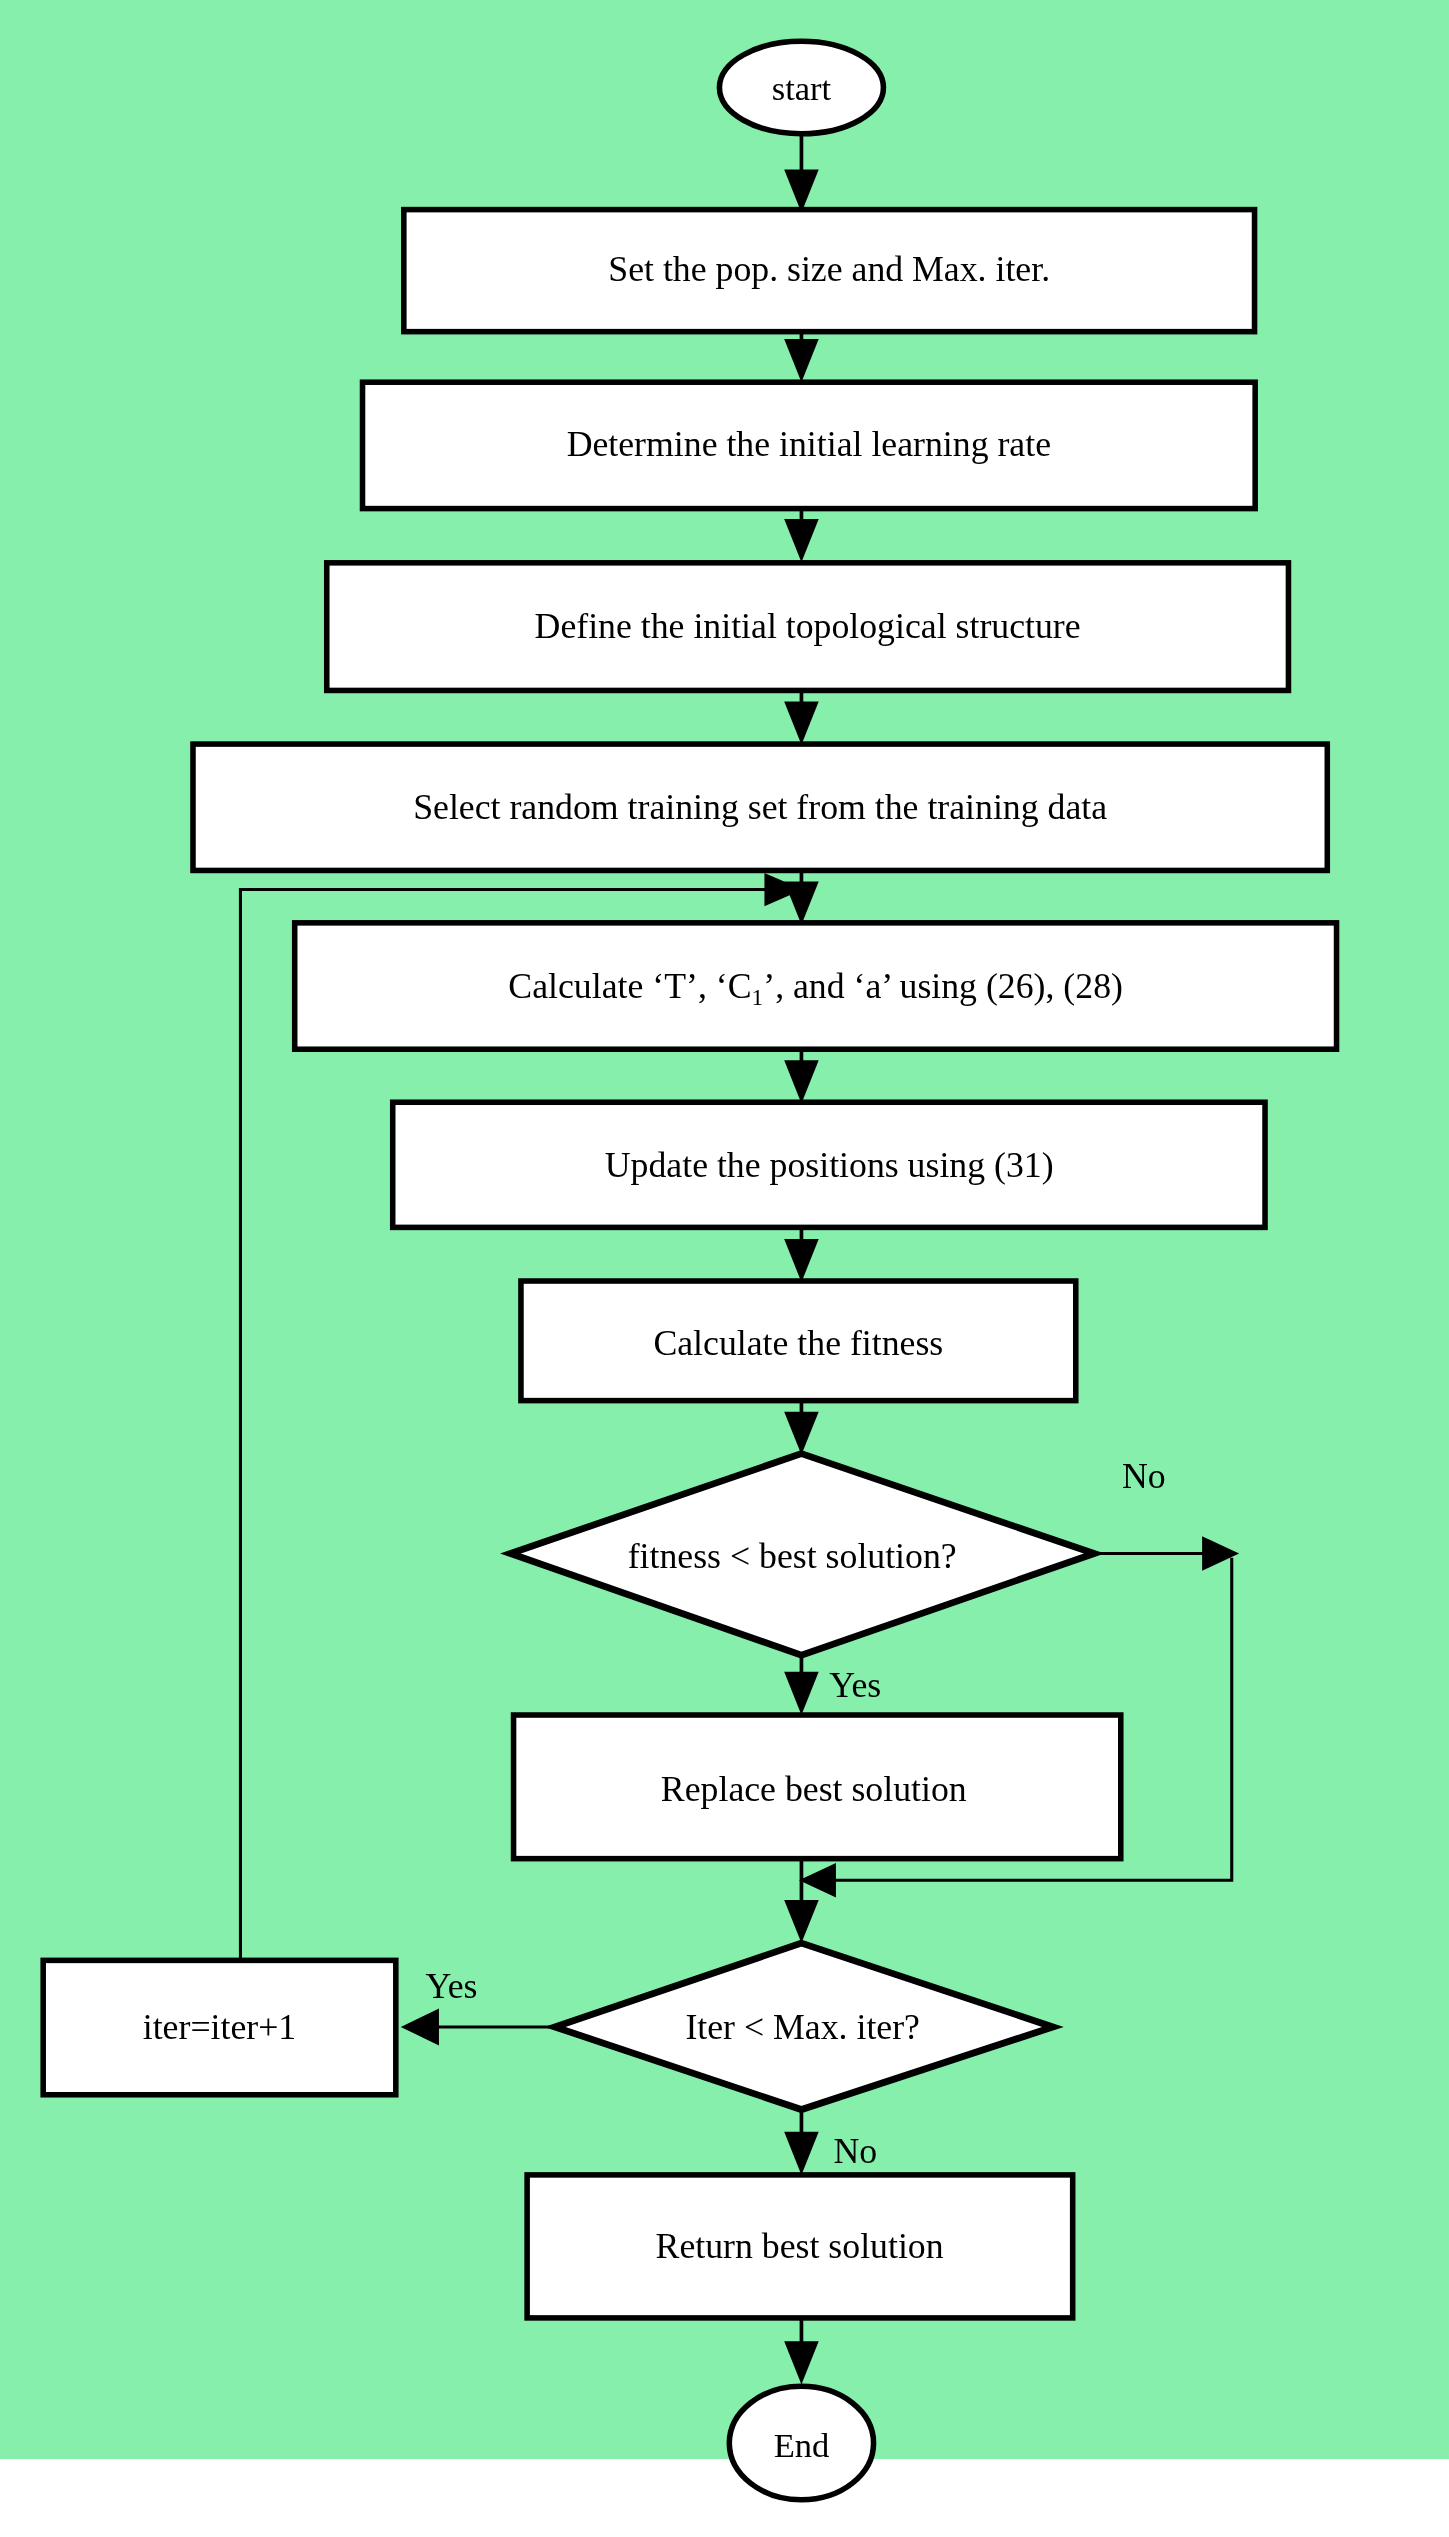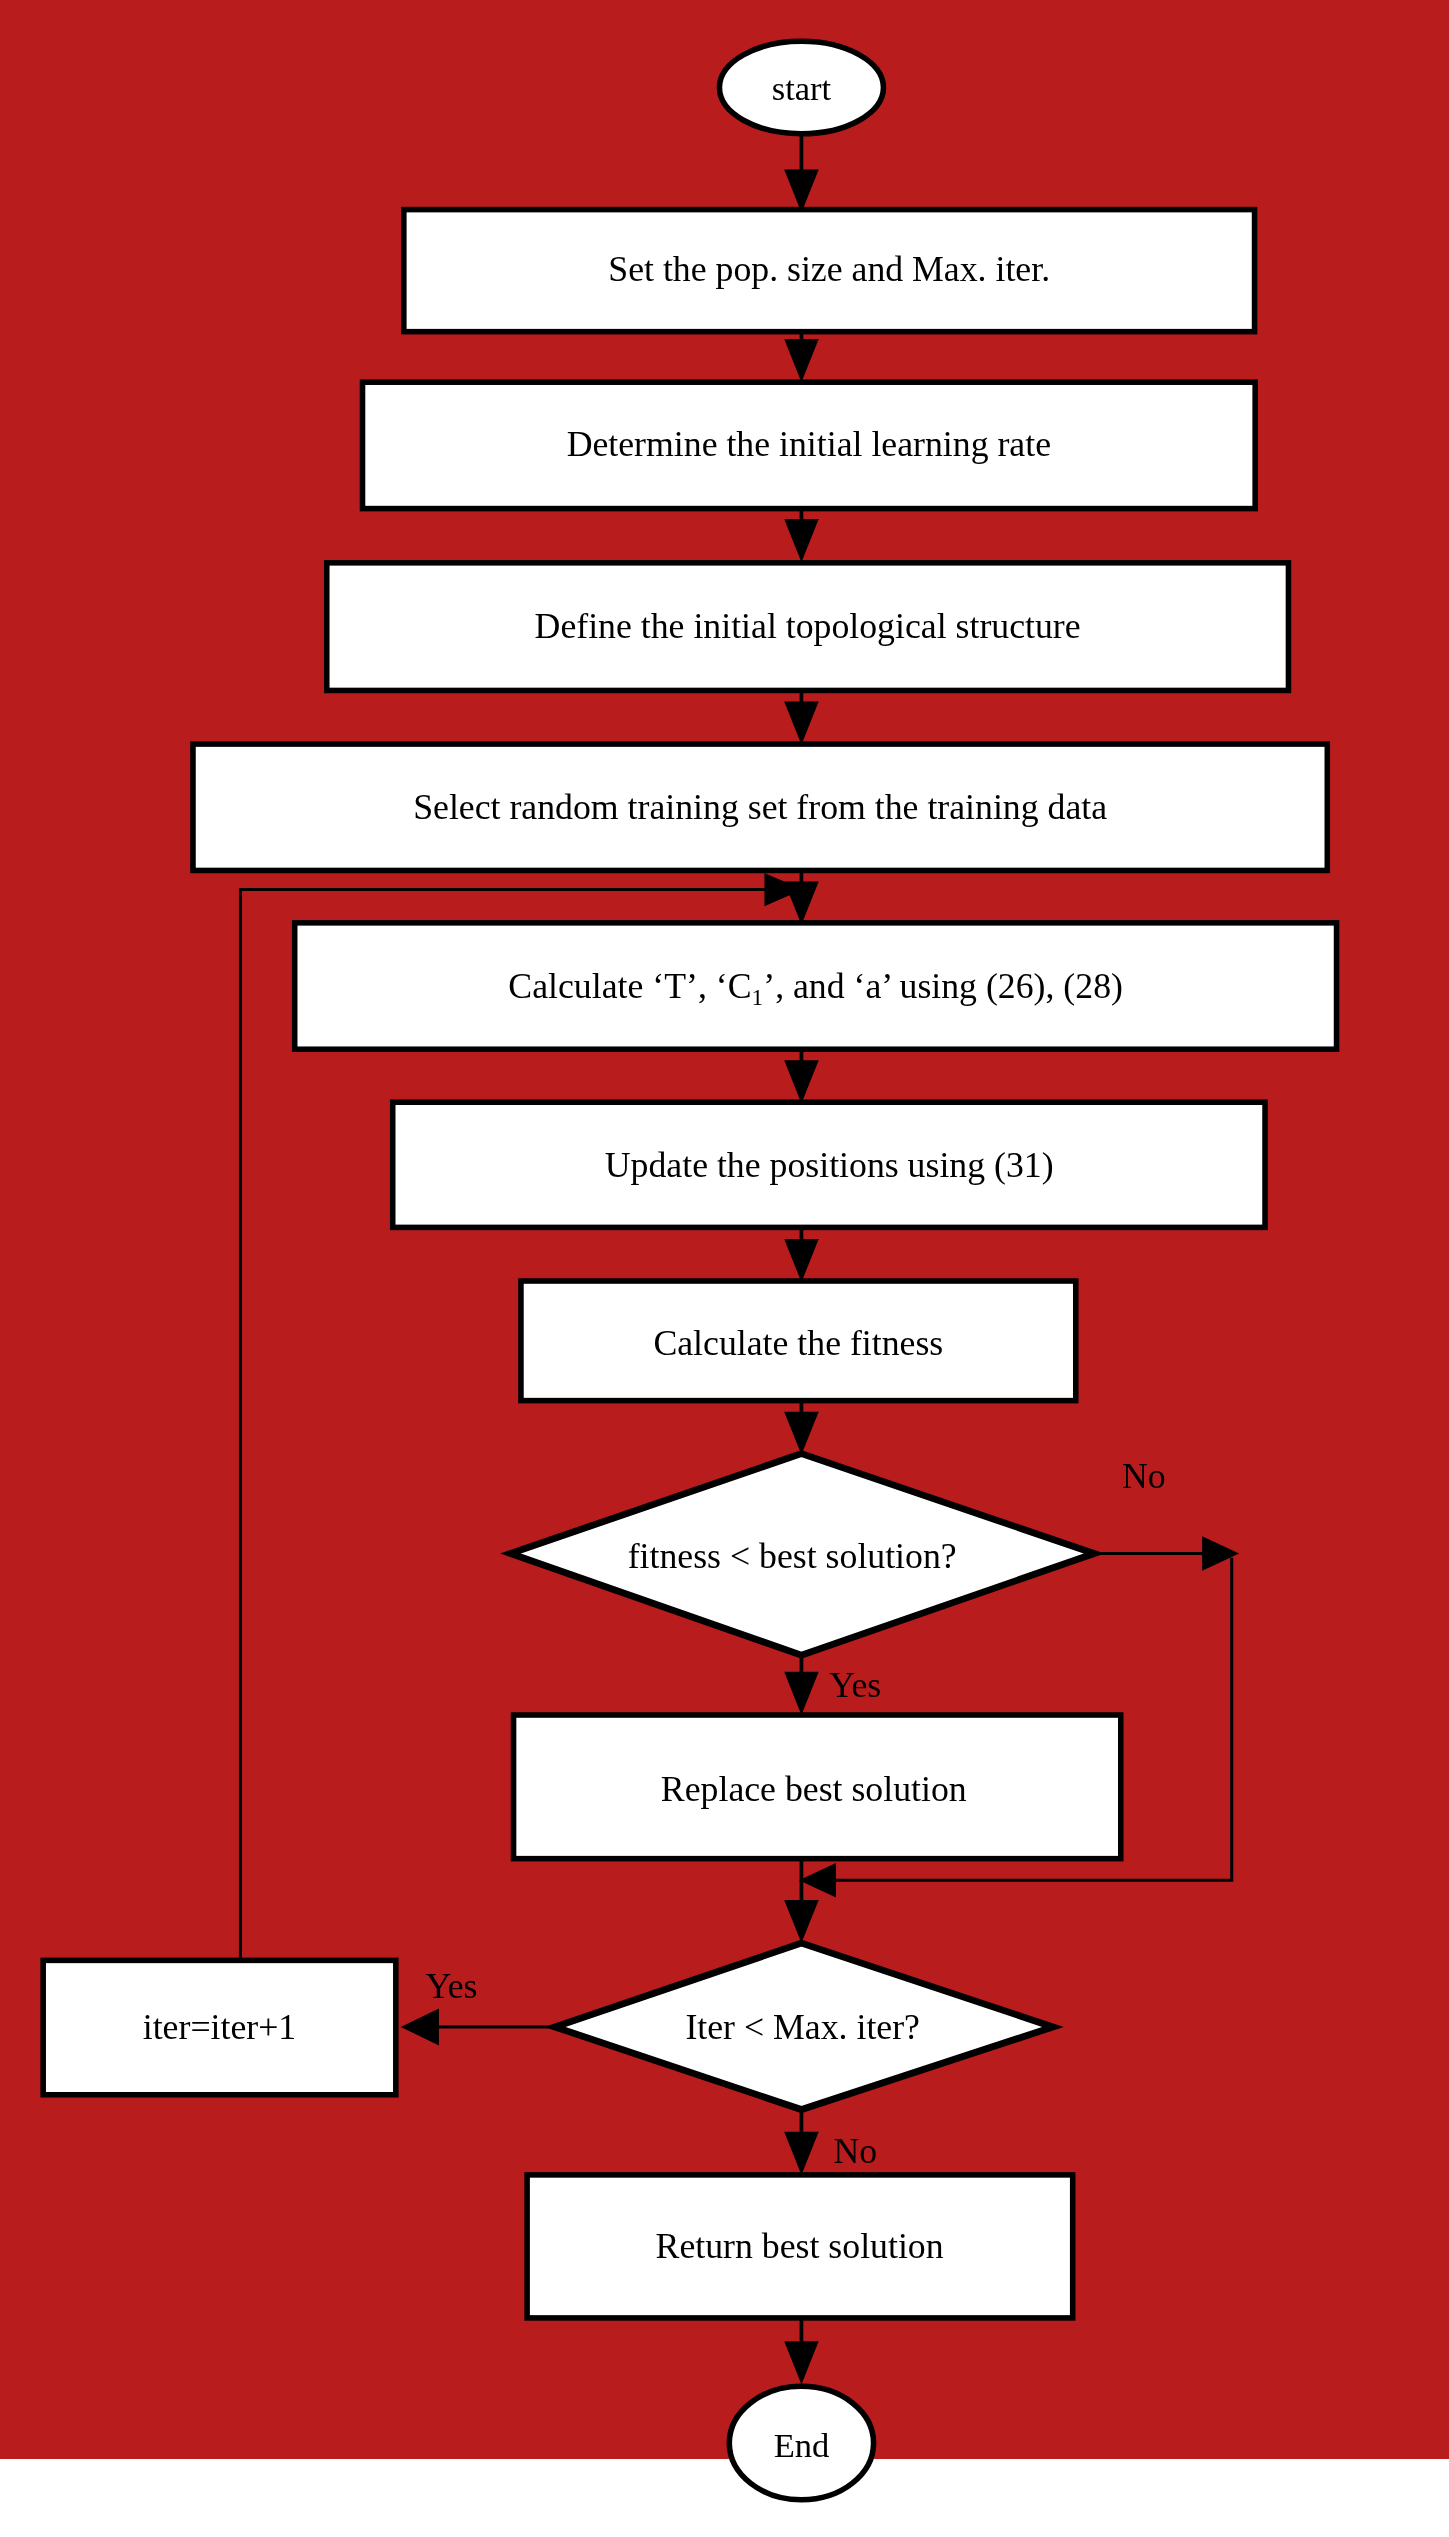--- a/index.html
+++ b/index.html
@@ -10,21 +10,21 @@
   body {
     width: 1450px;
     height: 2538px;
     font-family: "Liberation Serif", "DejaVu Serif", serif;
     overflow: hidden;
   }
   #flowchart-root {
     position: relative;
     width: 1450px;
     height: 2459px;
-    background: #b91c1c;
+    background: #86efac;
     text-align: center;
   }
   svg#flow-svg {
     position: absolute;
     top: 0;
     left: 0;
     width: 1450px;
     height: 2538px;
     display: block;
   }

